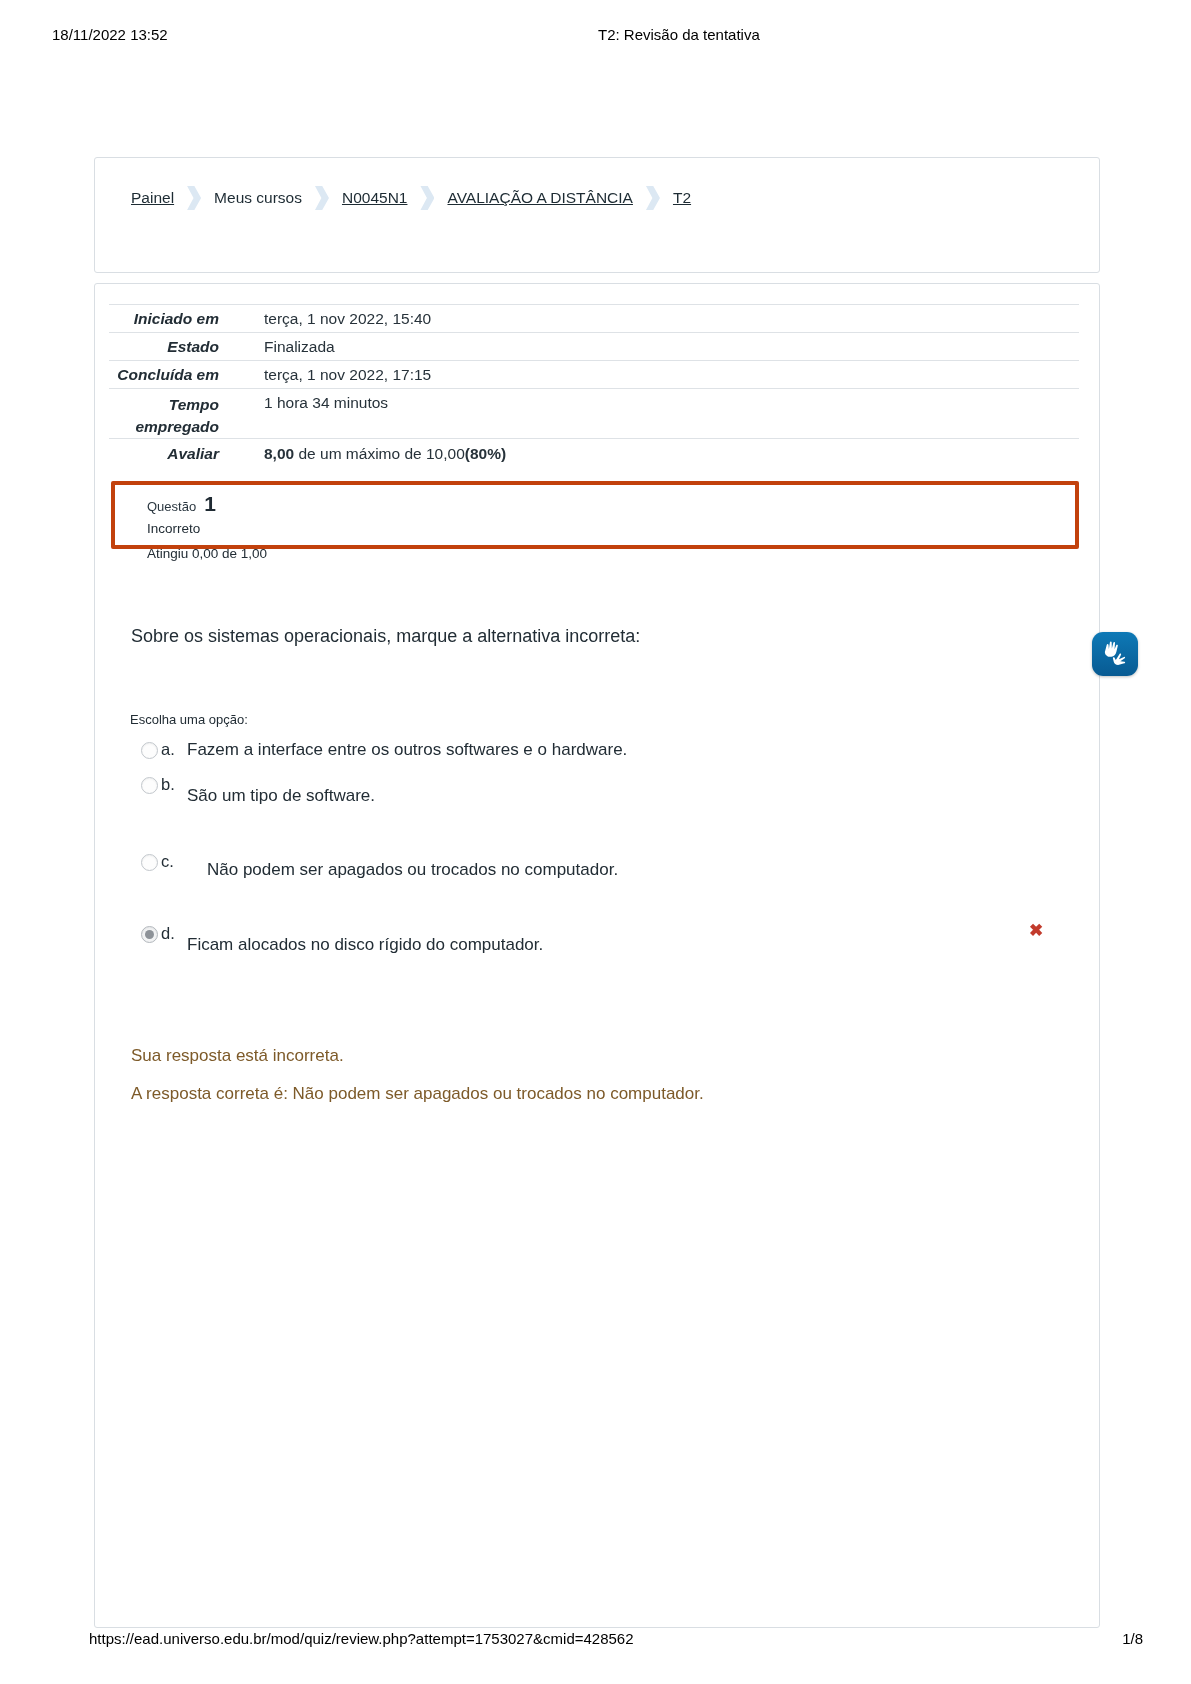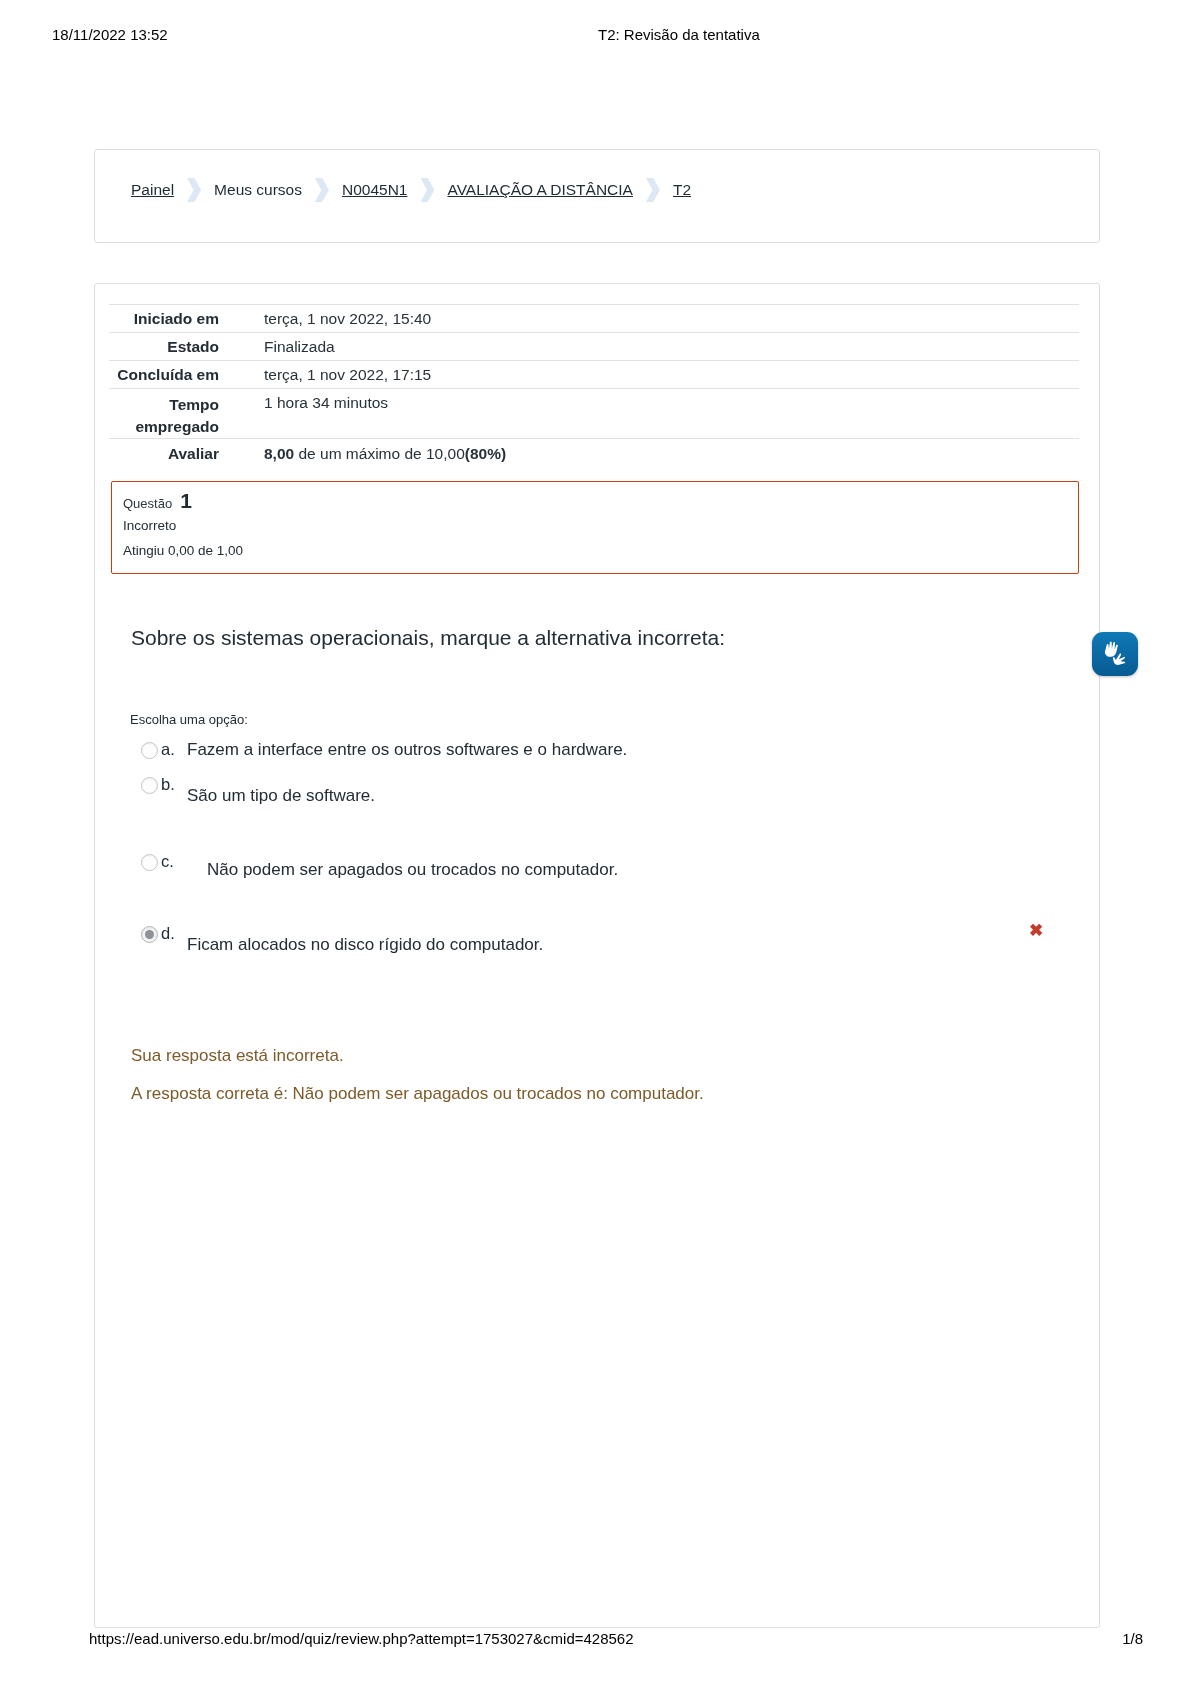--- a/index.html
+++ b/index.html
@@ -16,21 +16,21 @@
   
   .print-txt { font-size: 15px; color: #000; }
 
   
   .card {
     position: absolute;
     background: #fff;
     border: 1px solid #d9dee3;
     border-radius: 3px;
   }
-  .breadcrumb-card { left: 94px; top: 149px; width: 1006px; height: 94px; }
+  .breadcrumb-card { left: 94px; top: 157px; width: 1006px; height: 116px; }
   .main-card { left: 94px; top: 283px; width: 1006px; height: 1345px; }
 
   
   .crumbs {
     position: absolute; left: 36px; top: 28px;
     display: flex; align-items: center; gap: 13px;
     font-size: 15.5px; color: #1d2b33;
   }
   .crumb { text-decoration: none; color: #1d2b33; }
   .crumb.u { text-decoration: underline; }
@@ -43,40 +43,40 @@
   .summary-table { position: absolute; left: 14px; top: 20px; width: 970px; }
   .srow {
     display: flex; align-items: center;
     border-top: 1px solid #dee2e6;
     font-size: 15.5px;
   }
   .srow.tall { align-items: flex-start; padding-top: 5px; }
   .s-label {
     width: 128px; padding-right: 18px;
     text-align: right; font-weight: 700; color: #222d35;
-    white-space: normal; line-height: 22px;
+    white-space: normal; line-height: 22px; font-style: italic;
   }
   .s-value { padding-left: 27px; color: #27323a; }
   .h28 { height: 28px; } .h50 { height: 50px; } .h30 { height: 30px; }
   .grade-strong { font-weight: 700; }
 
   
   .qinfo {
     position: absolute; left: 16px; top: 197px;
-    width: 968px; height: 93px;
-    border: 1px solid #c2410c; border-radius: 2px;
-    padding: 9px 11px;
+    width: 968px; height: 68px;
+    border: 4px solid #c2410c; border-radius: 2px;
+    padding: 9px 32px;
   }
   .qinfo-line1 { display: flex; align-items: flex-end; gap: 8px; }
   .q-word { font-size: 13px; color: #2b3740; }
   .q-num { font-size: 21px; font-weight: 700; color: #1f2a32; line-height: 20px; }
   .q-state { margin-top: 7px; font-size: 13.5px; color: #222d35; }
   .q-grade { margin-top: 10px; font-size: 13.5px; color: #222d35; }
 
-  .qtext  { position: absolute; left: 36px; top: 342px; font-size: 21px; color: #222d35; }
+  .qtext  { position: absolute; left: 36px; top: 342px; font-size: 18px; color: #222d35; }
   .prompt { position: absolute; left: 35px; top: 428px; font-size: 13px; color: #222d35; }
 
   
   .option { position: absolute; left: 46px; height: 40px; width: 920px; }
   .opt-a { top: 456px; } .opt-b { top: 491px; } .opt-c { top: 568px; } .opt-d { top: 640px; }
   .radio {
     position: absolute; left: 0; top: 2px;
     width: 17px; height: 17px; border-radius: 50%;
     border: 1px solid #c2c7cc; background: #fdfdfd;
     box-shadow: inset 0 1px 2px rgba(0,0,0,.06);

